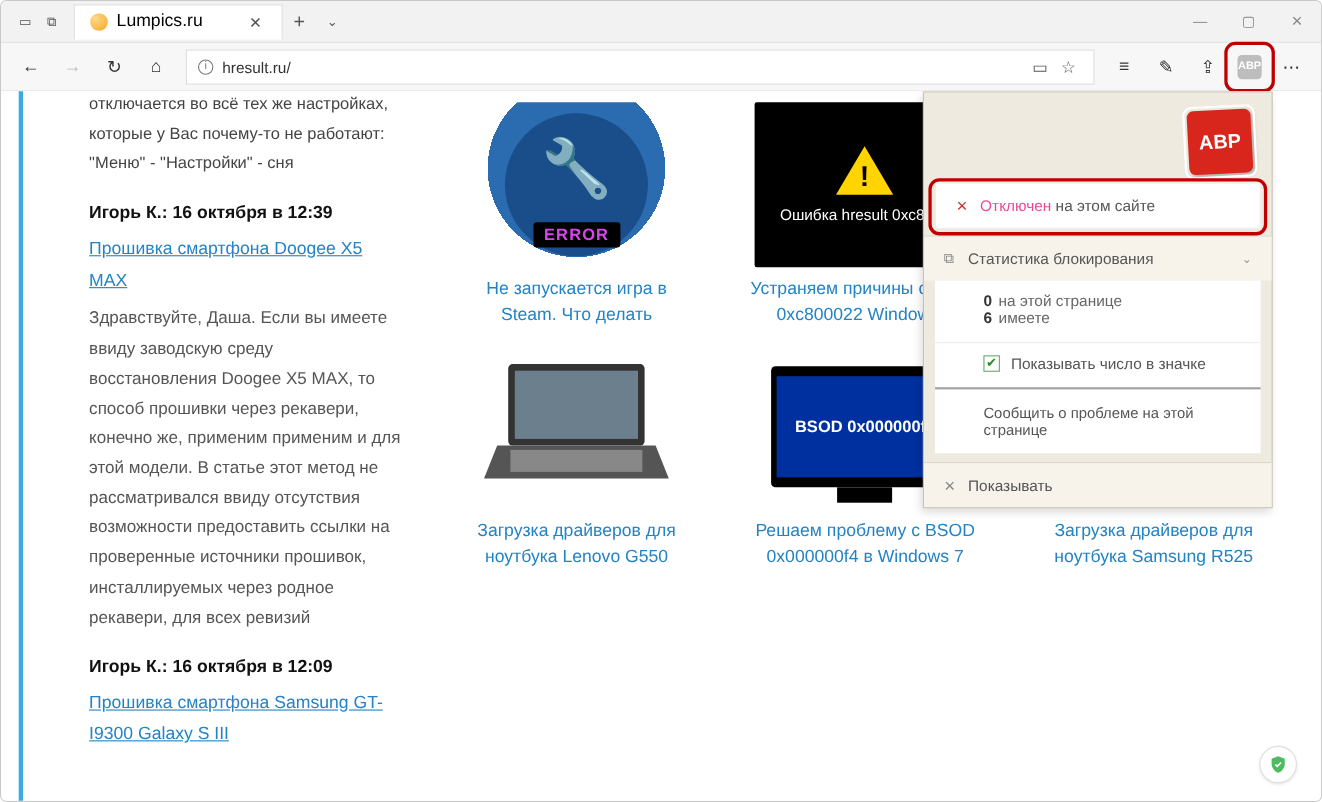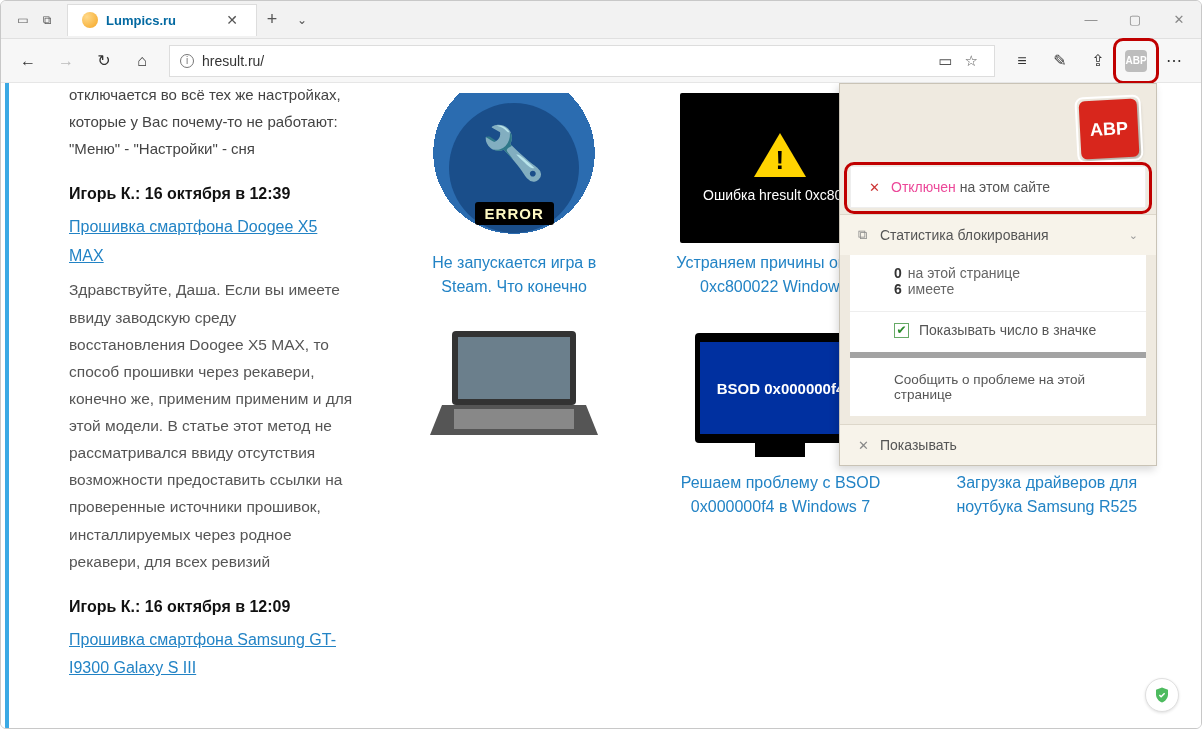--- a/index.html
+++ b/index.html
@@ -3,21 +3,21 @@
 <meta charset="utf-8">
 <style>
 * { margin:0; padding:0; box-sizing:border-box; font-family:"Segoe UI", Arial, sans-serif; }
 body { width:1202px; height:729px; background:#fff; overflow:hidden; position:relative; border:1px solid #c8c8c8; border-radius:6px; }
 
 
 .titlebar { height:38px; background:#f2f2f2; display:flex; align-items:center; padding-left:10px; border-bottom:1px solid #e0e0e0; }
 .titlebar .win-icon { width:24px; text-align:center; color:#555; font-size:12px; }
 .tab { display:flex; align-items:center; background:#fff; height:32px; margin-left:8px; padding:0 14px; min-width:190px; border-top:1px solid #ddd; border-left:1px solid #ddd; border-right:1px solid #ddd; position:relative; }
 .tab .favicon { width:16px; height:16px; border-radius:50%; background:radial-gradient(circle at 30% 30%, #ffd98a, #f5a623); margin-right:8px; }
-.tab .title { font-size:13px; color:#0369a1; flex:1;font-weight:bold; }
+.tab .title { font-size:16px; color:#000000; flex:1; }
 .tab .close { font-size:14px; color:#555; padding:0 4px; }
 .newtab { width:30px; text-align:center; color:#555; font-size:18px; }
 .dropdown-caret { width:30px; text-align:center; color:#555; font-size:12px; }
 .spacer { flex:1; }
 .win-controls { display:flex; }
 .win-controls .btn { width:44px; height:38px; display:flex; align-items:center; justify-content:center; color:#888; font-size:13px; }
 
 
 .addressbar { height:44px; background:#f7f7f7; display:flex; align-items:center; padding:0 10px; gap:4px; border-bottom:1px solid #e6e6e6; }
 .addressbar .ab-btn { width:34px; height:34px; display:flex; align-items:center; justify-content:center; color:#333; font-size:16px; border-radius:2px; }
@@ -26,35 +26,35 @@
 .url-field .info { width:14px; height:14px; border:1px solid #777; border-radius:50%; font-size:10px; color:#777; display:flex; align-items:center; justify-content:center; margin-right:8px; }
 .url-field .url { font-size:14px; color:#333; flex:1; }
 .url-field .star { color:#555; font-size:15px; padding:0 6px; }
 .abp-icon-btn { width:34px; height:34px; display:flex; align-items:center; justify-content:center; position:relative; }
 .abp-chip { width:22px; height:22px; border-radius:4px; background:#bdbdbd; color:#fff; font-size:10px; font-weight:bold; display:flex; align-items:center; justify-content:center; }
 .highlight-ring { border:3px solid #c00000; border-radius:10px; position:absolute; }
 
 
 .page { display:flex; height:calc(729px - 38px - 44px); background:#fff; overflow:hidden; position:relative; }
 .left-col { width:375px; padding:0 26px 12px 58px; font-size:15px; color:#333; line-height:1.8; border-left:4px solid #3ba9e4; margin-left:38px; margin-top:-2px;}
-.left-col { margin-left:4px; padding-left:60px; }
+.left-col { margin-left:16px; padding-left:60px; }
 .left-col .truncated { color:#444; }
 .comment-head { font-weight:600; color:#111; margin-top:18px; margin-bottom:4px; font-size:16px; }
 .comment-link { color:#2283c5; text-decoration:underline; display:inline-block; margin-bottom:6px; font-size:16px; }
 .comment-body { color:#555; font-size:15.5px; line-height:1.75; }
 
 .cards { flex:1; display:grid; grid-template-columns:repeat(3,1fr); column-gap:18px; row-gap:14px; padding:10px 30px 10px 10px; align-content:start; }
 .card { text-align:center; }
 .thumb { width:200px; height:150px; margin:0 auto 8px; border-radius:2px; display:flex; align-items:center; justify-content:center; position:relative; overflow:hidden; }
 .card-title { color:#2283c5; font-size:16px; line-height:1.5; max-width:210px; margin:0 auto; }
 
 
 .thumb.steam { background:radial-gradient(circle at 50% 40%, #2b6cb0 0 60%, transparent 60%); }
 .thumb.steam::before { content:""; width:130px; height:130px; background:#1a4e8a; border-radius:50%; }
-.thumb.steam .error-badge { position:absolute; bottom:18px; background:#000; color:#fef9c3; font-weight:bold; font-size:15px; padding:3px 10px; border-radius:3px; letter-spacing:1px; }
+.thumb.steam .error-badge { position:absolute; bottom:18px; background:#000; color:#d946ef; font-weight:bold; font-size:15px; padding:3px 10px; border-radius:3px; letter-spacing:1px; }
 .thumb.steam .wrench { position:absolute; color:#fff; font-size:52px; top:30px; }
 
 .thumb.hresult { background:#000; color:#fff; flex-direction:column; }
 .thumb.hresult .tri { width:0; height:0; border-left:26px solid transparent; border-right:26px solid transparent; border-bottom:44px solid #ffd400; position:relative; margin-bottom:10px; }
 .thumb.hresult .tri::after { content:"!"; position:absolute; left:-5px; top:12px; color:#000; font-weight:bold; font-size:26px; }
 .thumb.hresult .txt { font-size:14px; }
 
 .thumb.laptop1, .thumb.laptop2 { background:#fff; }
 .laptop-svg { width:180px; height:130px; }
 
@@ -70,21 +70,21 @@
 .popup-pad { height:82px; }
 .popup-row { display:flex; align-items:center; padding:12px 18px; border-top:1px solid #ddd7ca; font-size:14px; color:#555; background:#f7f3ea; }
 .popup-row.status { background:#fff; border:1px solid #eee; margin:0 10px 6px; }
 .popup-row .row-icon { width:22px; color:#888; font-size:13px; }
 .popup-row .disabled-txt .word1 { color:#ec4899; font-weight:500; }
 .popup-row .caret { color:#999; font-size:11px; }
 .popup-stats { background:#fff; margin:0 10px; padding:10px 16px 14px 44px; font-size:14px; color:#666; }
 .popup-stats .num { font-weight:bold; color:#333; margin-right:6px; }
 .popup-checkbox { display:flex; align-items:center; background:#fff; margin:0 10px; padding:10px 16px 14px 44px; border-top:1px solid #eee; font-size:14px; color:#555; }
 .popup-checkbox .cb { width:15px; height:15px; border:1px solid #6a6; margin-right:10px; display:flex; align-items:center; justify-content:center; color:#2a8a2a; font-size:12px; }
-.popup-report { background:#fff; margin:0 10px 8px; padding:14px 16px 14px 44px; font-size:13.5px; color:#555; border-top:6px solid #a3a3a3; }
+.popup-report { background:#fff; margin:0 10px 8px; padding:14px 16px 14px 44px; font-size:13.5px; color:#555; border-top:2px solid #a3a3a3; }
 
 
 .shield-badge { position:absolute; bottom:18px; right:22px; width:34px; height:34px; background:#fff; border:1px solid #e0e0e0; border-radius:50%; display:flex; align-items:center; justify-content:center; box-shadow:0 1px 3px rgba(0,0,0,0.12); }
 .shield-badge svg { width:18px; height:18px; }
 
 </style>
 </head>
 <body>
 
 <div class="titlebar">
@@ -139,21 +139,21 @@
     <a class="comment-link">Прошивка смартфона Samsung GT-I9300 Galaxy S III</a>
   </div>
 
   <div class="cards">
 
     <div class="card">
       <div class="thumb steam">
         <span class="wrench">🔧</span>
         <span class="error-badge">ERROR</span>
       </div>
-      <div class="card-title">Не запускается игра в Steam. Что конечно</div>
+      <div class="card-title">Не запускается игра в Steam. Что делать</div>
     </div>
 
     <div class="card">
       <div class="thumb hresult">
         <div class="tri"></div>
         <div class="txt">Ошибка hresult 0xc8002</div>
       </div>
       <div class="card-title">Устраняем причины ошибки 0xc800022 Windows 7</div>
     </div>
 
@@ -161,20 +161,21 @@
 
     <div class="card">
       <div class="thumb laptop1">
         <svg class="laptop-svg" viewBox="0 0 180 130">
           <rect x="28" y="8" width="124" height="74" rx="4" fill="#333"></rect>
           <rect x="34" y="14" width="112" height="62" fill="#6b7f8c"></rect>
           <path d="M18 82 h144 l12 30 h-168 z" fill="#555"></path>
           <rect x="30" y="86" width="120" height="20" fill="#888"></rect>
         </svg>
       </div>
+      <div class="card-title">Загрузка драйверов для ноутбука Lenovo G550</div>
     </div>
 
     <div class="card">
       <div class="thumb bsod">
         <div class="monitor">
           <div class="screen">BSOD 0x000000f4</div>
         </div>
       </div>
       <div class="card-title">Решаем проблему с BSOD 0x000000f4 в Windows 7</div>
     </div>

